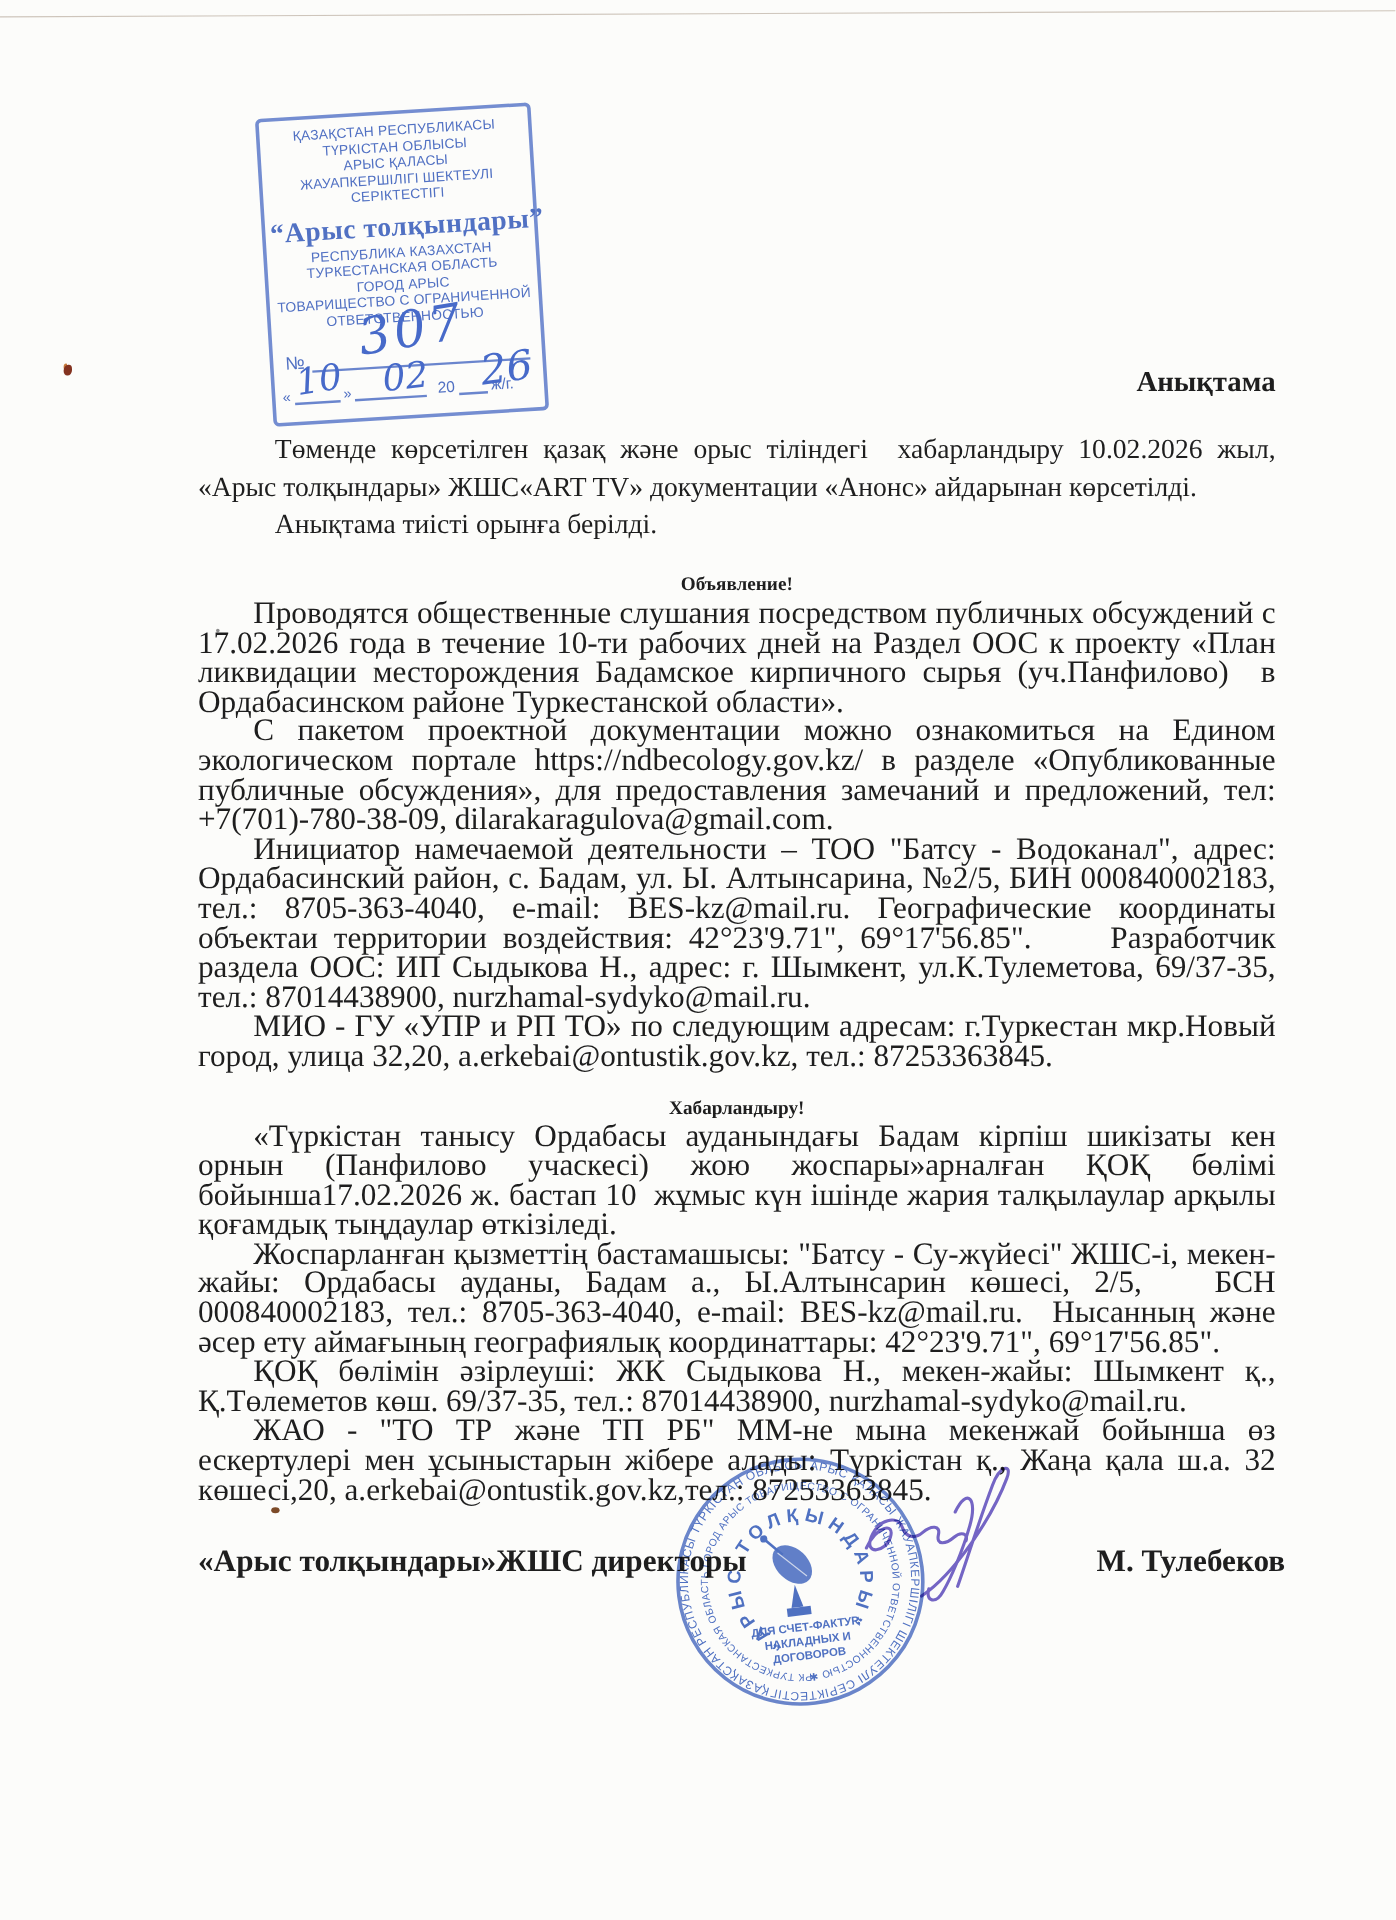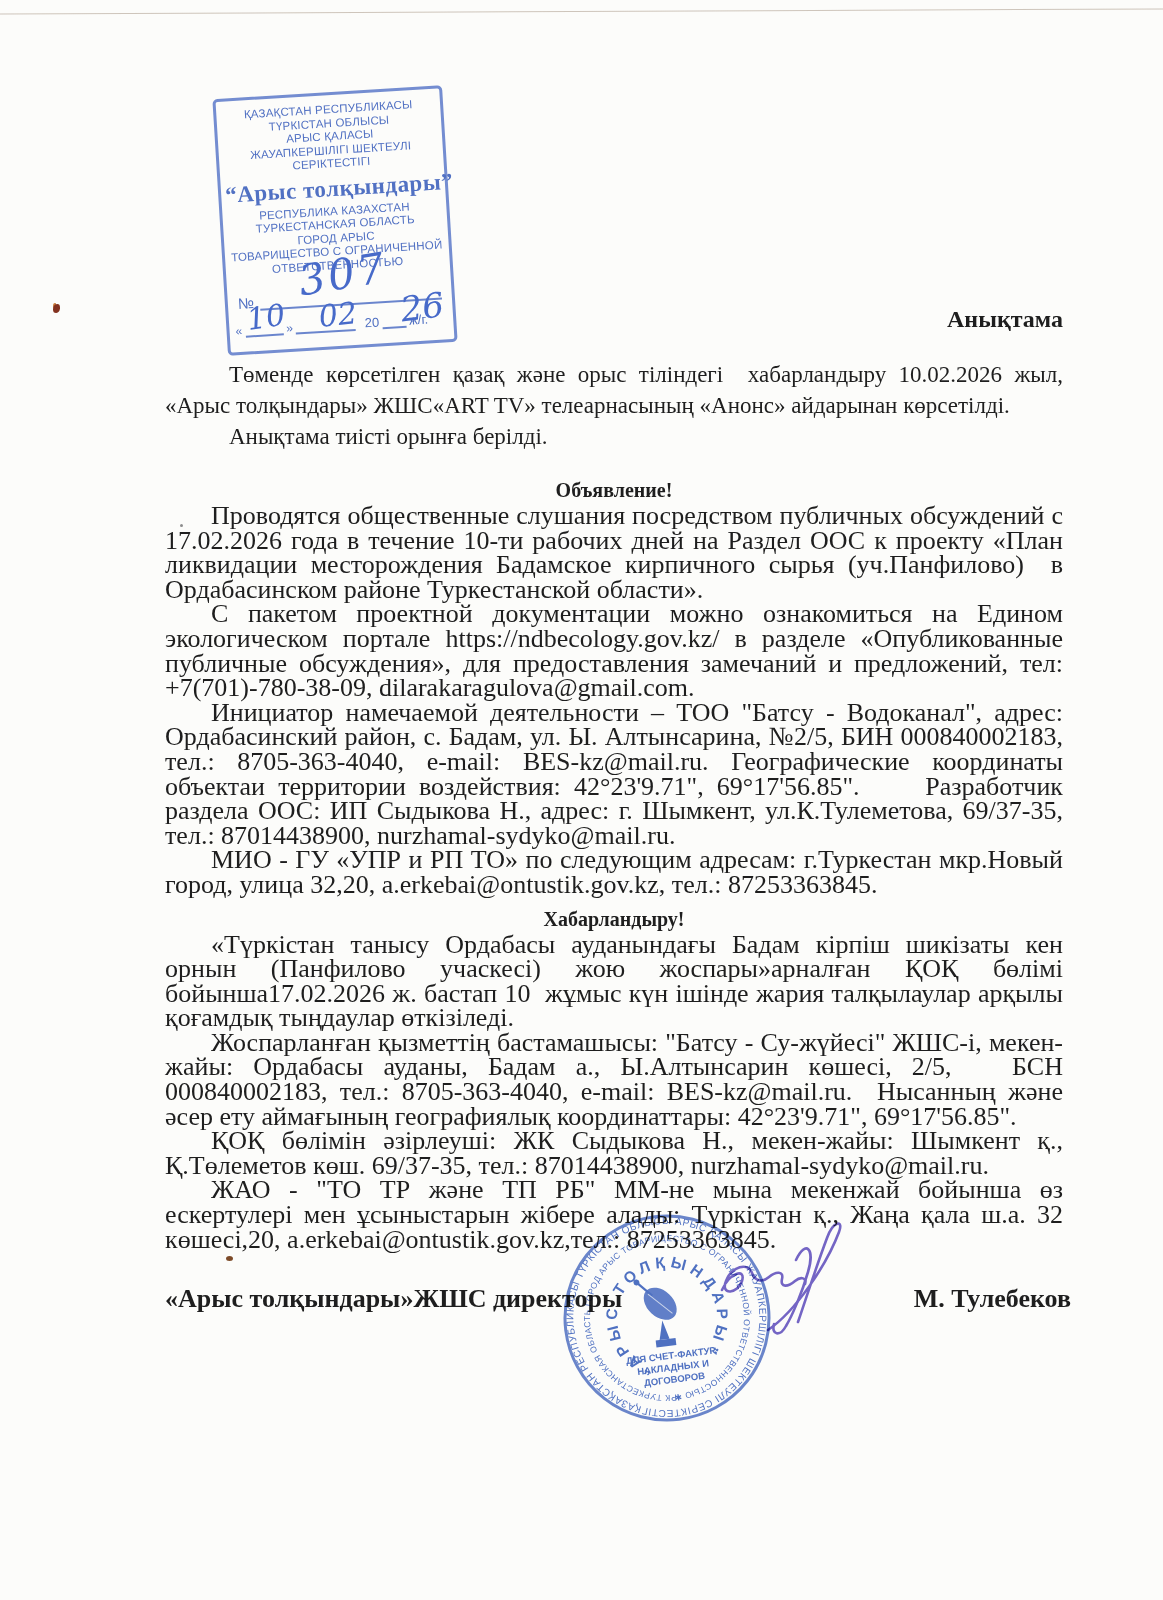--- a/index.html
+++ b/index.html
@@ -42,24 +42,24 @@
   .hw-num{font-size:42px;left:62px;top:-32px;transform:rotate(-6deg);letter-spacing:3px;}
   .hw-day{font-size:30px;left:12px;top:-17px;transform:rotate(-5deg);}
   .hw-mon{font-size:30px;left:84px;top:-15px;transform:rotate(-3deg);}
   .hw-year{font-size:34px;left:166px;top:-20px;transform:rotate(-4deg);}
 
   
   .doc{position:absolute;left:165px;top:306px;width:898px;}
   .title{font-size:24px;font-weight:bold;text-align:right;margin:0;}
   .intro p{font-size:23px;line-height:31px;text-align:justify;text-indent:64px;margin:0;}
   .intro{margin-top:26px;}
-  .sec-head{font-size:20px;font-weight:bold;text-align:center;margin:0 0 2px;}
+  .sec-head{font-size:16px;font-weight:bold;text-align:center;margin:0 0 2px;}
   .sec p{font-size:26px;line-height:24.6px;text-align:justify;text-indent:46px;margin:0;}
   .ru-sec{margin-top:27px;}
-  .kk-sec{margin-top:10px;}
+  .kk-sec{margin-top:22px;}
   .b{font-weight:normal;}
   .sig-row{display:flex;justify-content:space-between;align-items:baseline;
     margin-top:32px;font-size:26px;font-weight:bold;}
   .sig-row .right{margin-right:-8px;text-align:right;}
 
   
   .stamp-round{position:absolute;left:551px;top:1202px;mix-blend-mode:multiply;opacity:.94;}
   .signature{position:absolute;left:600px;top:1178px;z-index:5;mix-blend-mode:multiply;}
 </style>
 </head>
@@ -97,21 +97,21 @@
     <span>ж/г.</span>
     <span class="hw hw-day">10</span>
     <span class="hw hw-mon">02</span>
     <span class="hw hw-year">26</span>
   </div>
 </div>
 
 <div class="doc">
   <h1 class="title">Анықтама</h1>
   <div class="intro">
-    <p><span>Төменде көрсетілген қазақ және орыс тіліндегі&nbsp; хабарландыру 10.02.2026 жыл, </span><span class="b">«Арыс толқындары» ЖШС«ART TV»</span><span> телеарнасының </span><span class="b">«Анонс»</span><span> айдарынан көрсетілді.</span></p>
+    <p><span>Төменде көрсетілген қазақ және орыс тіліндегі&nbsp; хабарландыру 10.02.2026 жыл, </span><span class="b">«Арыс толқындары» ЖШС«ART TV»</span><span> документации </span><span class="b">«Анонс»</span><span> айдарынан көрсетілді.</span></p>
     <p><span>Анықтама тиісті орынға берілді.</span></p>
   </div>
   <div class="sec ru-sec">
     <div class="sec-head">Объявление!</div>
     <p><span>Проводятся общественные слушания посредством публичных обсуждений </span><span class="b">с 17.02.2026 года в</span><span> течение 10-ти рабочих дней на Раздел ООС к проекту «План ликвидации месторождения Бадамское кирпичного сырья (уч.Панфилово)&nbsp; в Ордабасинском районе Туркестанской области».</span></p>
     <p><span>С пакетом проектной документации можно ознакомиться на Едином экологическом портале https://ndbecology.gov.kz/ в разделе «Опубликованные публичные обсуждения», для предоставления замечаний и предложений, тел: +7(701)-780-38-09, dilarakaragulova@gmail.com.</span></p>
     <p><span>Инициатор намечаемой деятельности – ТОО "Батсу - Водоканал", адрес: Ордабасинский район, с. Бадам, ул. Ы. Алтынсарина, №2/5, БИН 000840002183, тел.: 8705-363-4040, e-mail: BES-kz@mail.ru. Географические координаты объектаи территории воздействия: 42°23'9.71", 69°17'56.85".&nbsp;&nbsp;&nbsp;&nbsp; Разработчик раздела ООС: ИП Сыдыкова Н., адрес: г. Шымкент, ул.К.Тулеметова, 69/37-35, тел.: 87014438900, nurzhamal-sydyko@mail.ru.</span></p>
     <p><span>МИО - ГУ «УПР и РП ТО» по следующим адресам: г.Туркестан мкр.Новый город, улица 32,20, a.erkebai@ontustik.gov.kz, тел.: 87253363845.</span></p>
   </div>
   <div class="sec kk-sec">

